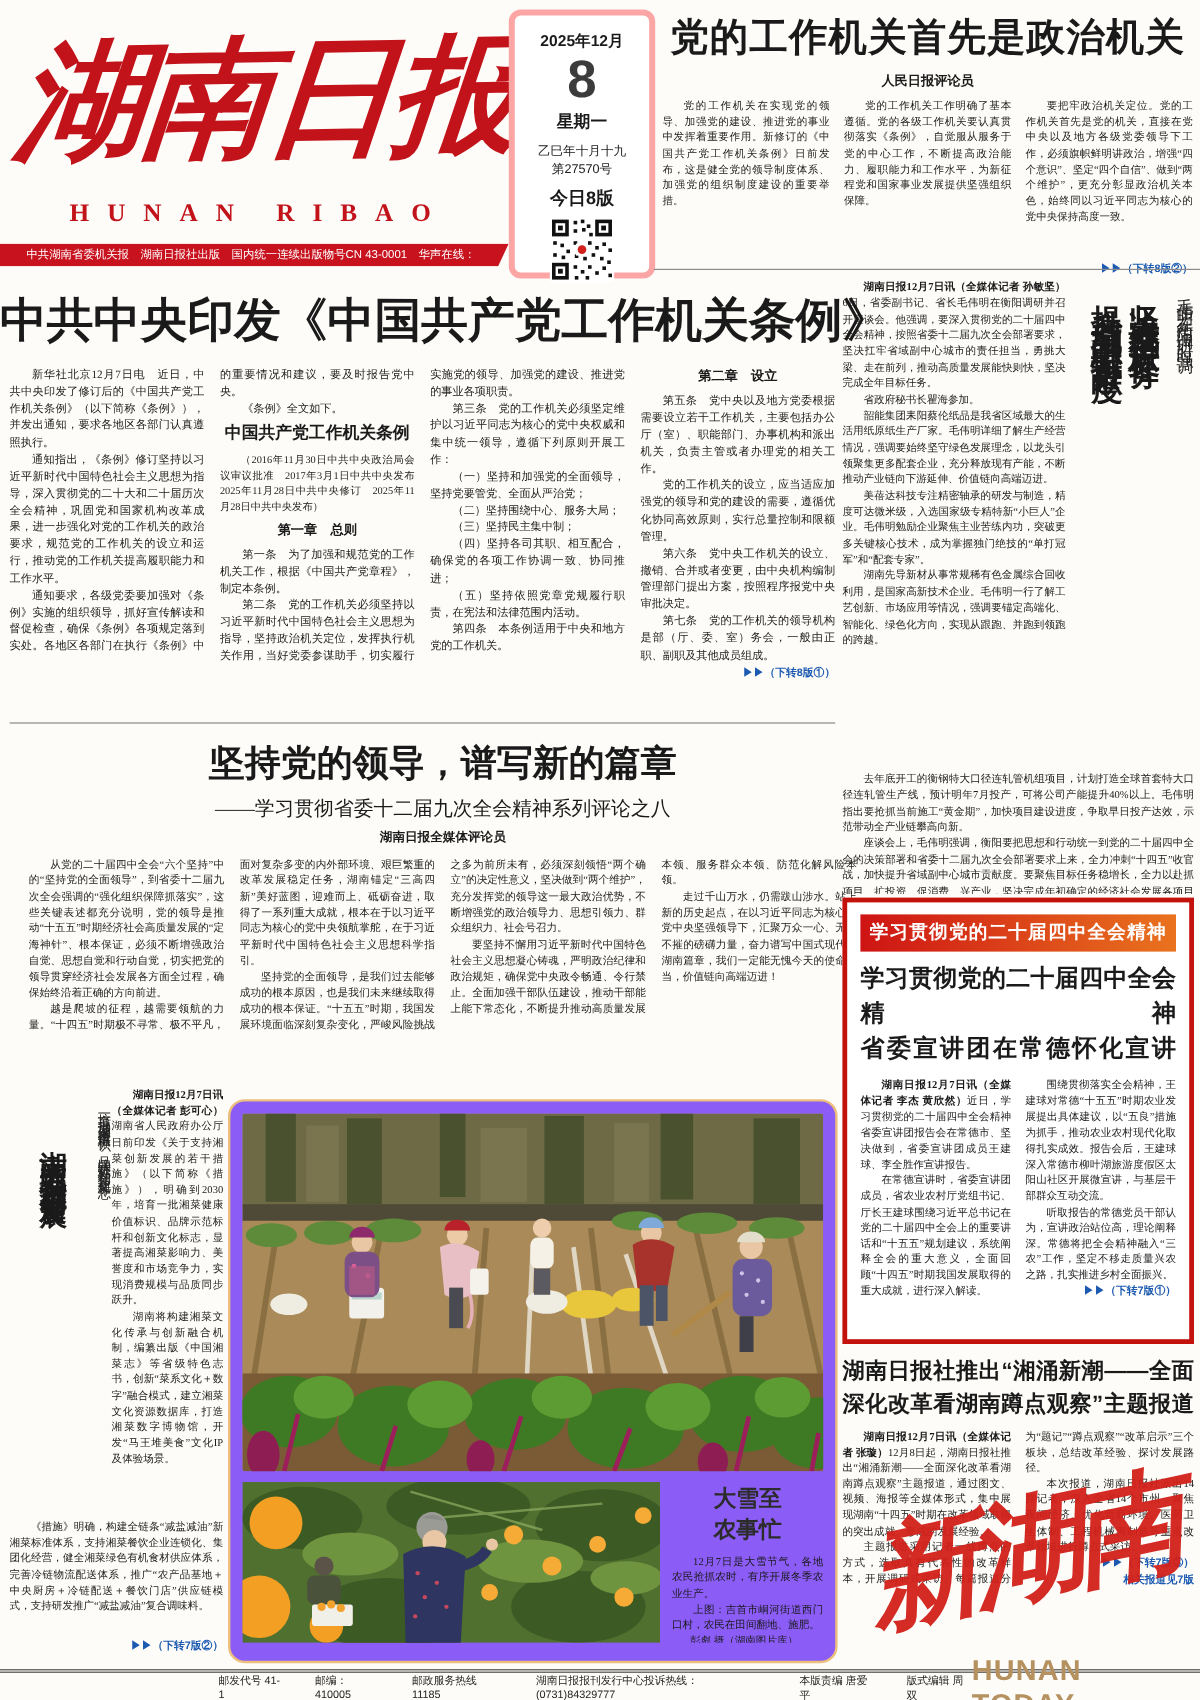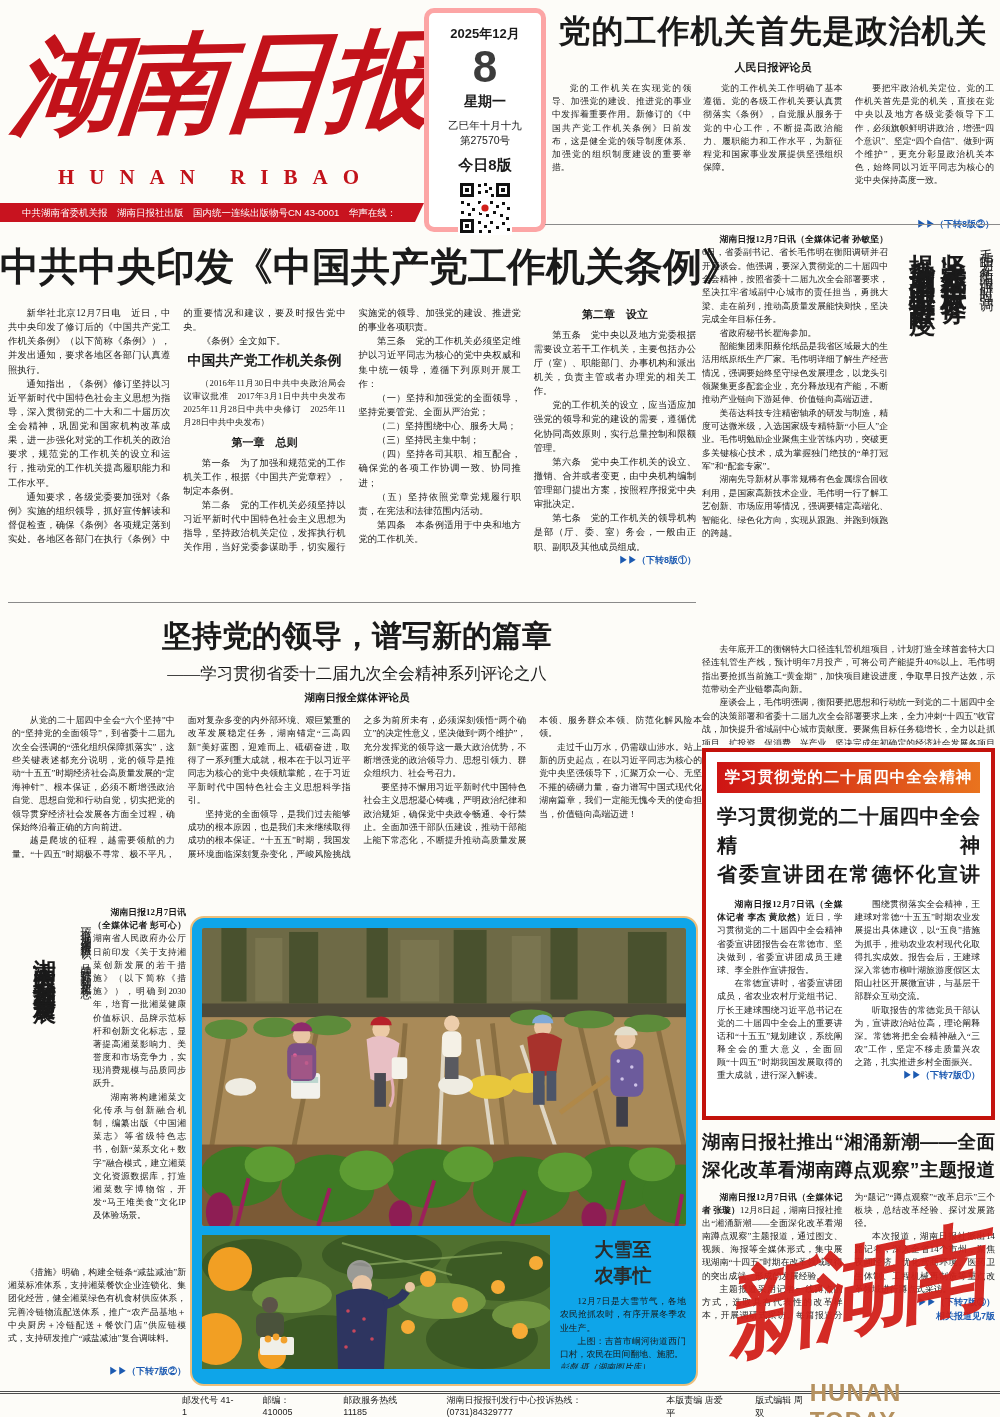--- a/index.html
+++ b/index.html
@@ -40,47 +40,47 @@
   .regulation p{margin:0;text-indent:2em;}
   .regulation .doc-title{font-family:"Liberation Sans",sans-serif;font-weight:bold;font-size:14px;
                          text-align:center;text-indent:0;margin:2px 0 5px;}
   .regulation .doc-meta{font-size:8.6px;text-align:justify;margin-bottom:5px;color:#222;}
   .regulation .chapter{font-family:"Liberation Sans",sans-serif;font-weight:bold;font-size:11px;
                        text-align:center;text-indent:0;margin:5px 0;}
   .jump{color:#1c5ab1!important;font-family:"Liberation Sans",sans-serif;font-weight:bold;
         text-align:right!important;text-indent:0!important;font-size:9px;}
   .rule-mid{position:absolute;left:8px;top:602px;width:688px;border-top:1px solid #8a8a8a;}
   
-  .commentary{position:absolute;left:12px;top:606px;width:690px;height:300px;}
+  .commentary{position:absolute;left:24px;top:606px;width:690px;height:300px;}
   .c-title{text-align:center;font-size:30px;font-weight:900;margin:10px 0 2px;}
   .c-sub{text-align:center;font-size:16.5px;margin:6px 0 2px;}
   .c-byline{text-align:center;font-size:10.5px;font-weight:bold;font-family:"Liberation Sans",sans-serif;margin:6px 0 9px;}
   .c-body{columns:4;column-gap:13px;font-size:8.9px;line-height:1.5;text-align:justify;height:178px;overflow:hidden;}
   .c-body p{margin:0;text-indent:2em;}
   
   .left-rail{position:absolute;left:8px;top:906px;width:178px;height:480px;}
   .lr-top{display:flex;height:356px;overflow:hidden;}
   .v{writing-mode:vertical-rl;text-orientation:upright;}
   .lr-head{width:52px;font-size:23px;font-weight:900;letter-spacing:4px;padding-top:34px;}
   .lr-sub{width:33px;font-size:11px;letter-spacing:2px;padding-top:12px;color:#222;}
   .lr-body{flex:1;font-size:8.8px;line-height:1.5;text-align:justify;overflow:hidden;}
   .lr-body p,.lr-tail p{margin:0;text-indent:2em;}
   .lr-tail{font-size:8.8px;line-height:1.5;text-align:justify;height:96px;overflow:hidden;margin-top:4px;}
   .lr-jump{text-align:right;margin-top:3px;}
   
   .photo-box{position:absolute;left:190px;top:916px;width:508px;height:470px;border:2px solid #ecbf7c;
-             border-radius:14px;background:#0ea5e9;padding:10px;box-sizing:border-box;}
+             border-radius:14px;background:#8b5cf6;padding:10px;box-sizing:border-box;}
   .photo-main{width:100%;height:298px;display:block;border-radius:2px;}
   .photo-row{display:flex;margin-top:9px;gap:10px;height:134px;}
   .photo2{width:348px;height:134px;display:block;}
   .photo-caption{flex:1;overflow:hidden;}
   .pc-title{font-family:"Liberation Sans",sans-serif;font-weight:bold;font-size:19px;line-height:1.35;
             text-align:center;color:#2c2c2c;margin:2px 0 7px;}
   .photo-caption p{margin:0;font-size:8.8px;line-height:1.5;text-align:justify;text-indent:2em;}
-  .photo-caption .credit{text-align:left;text-indent:0;padding-right:6px;font-style:italic;}
+  .photo-caption .credit{text-align:center;text-indent:0;padding-right:6px;}
   
   .right-rail{position:absolute;left:702px;top:233px;width:293px;}
   .rt{display:flex;height:406px;overflow:hidden;}
   .rt-text{width:186px;font-size:8.8px;line-height:1.52;text-align:justify;overflow:hidden;padding-right:7px;}
   .rt-text p{margin:0;text-indent:2em;}
   .rt-vhead{flex:1;}
   .rt-kicker{font-size:14px;letter-spacing:5px;padding-top:4px;margin-left:8px;color:#222;}
   .rt-big{font-family:"Liberation Sans",sans-serif;font-weight:900;font-size:26px;letter-spacing:5px;line-height:1.2;}
   .rt-wide{font-size:8.8px;line-height:1.52;text-align:justify;height:102px;overflow:hidden;margin-top:4px;}
   .rt-wide p{margin:0;text-indent:2em;}

